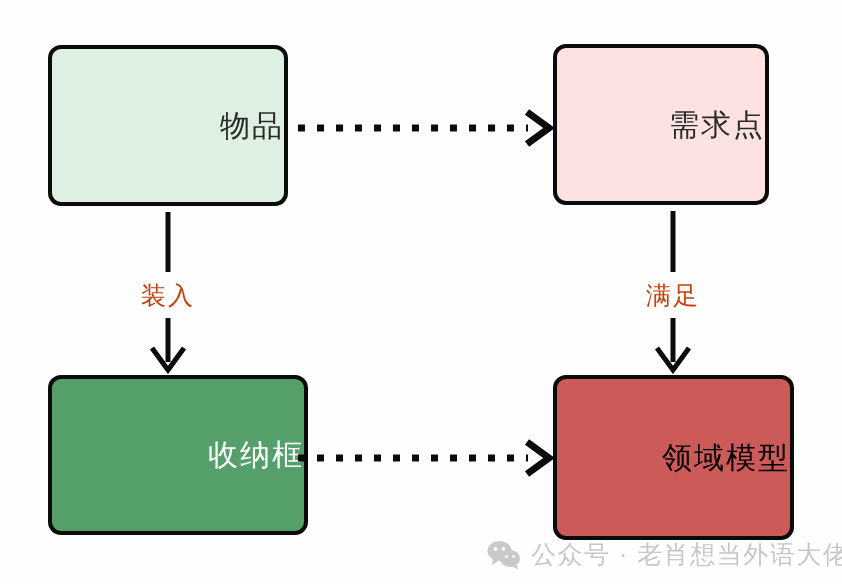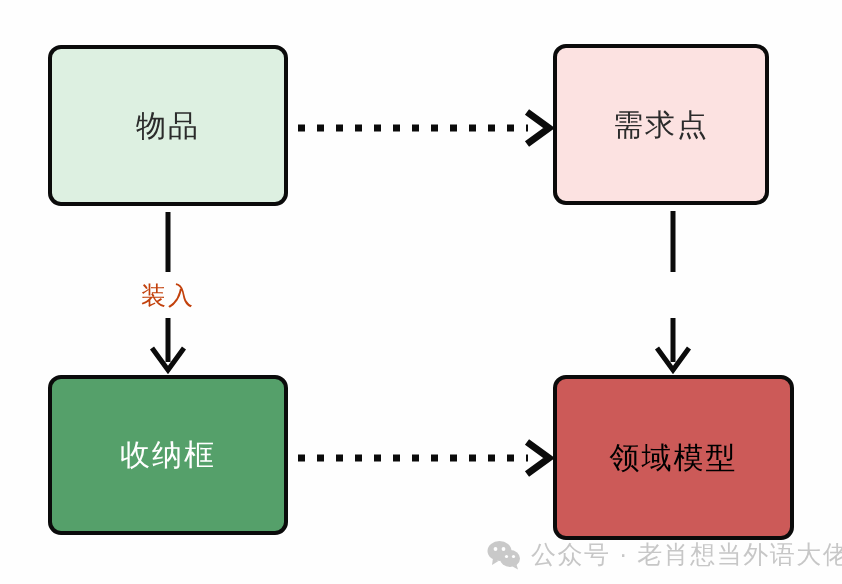--- a/index.html
+++ b/index.html
@@ -19,21 +19,21 @@
   }
 
   
   .node {
     position: absolute;
     box-sizing: border-box;
     border: 4px solid #0b0b0b;
     border-radius: 13px;
     display: flex;
     align-items: center;
-    justify-content: center;
+    justify-content: flex-end;
     text-align: center;
     line-height: 1.2;
   }
   .node-label {
     font-size: 30px;
     letter-spacing: 2px;
     white-space: nowrap;
   }
 
   #node-item {
@@ -45,21 +45,21 @@
 
   #node-demand {
     left: 553px; top: 44px;
     width: 216px; height: 161px;
     background: #fce2e1;
   }
   #node-demand .node-label { color: #2b2b2b; }
 
   #node-container {
     left: 48px;  top: 375px;
-    width: 240px; height: 160px;
+    width: 260px; height: 160px;
     background: #55a06a;
   }
   #node-container .node-label { color: #ffffff; }
 
   #node-domain {
     left: 553px; top: 375px;
     width: 241px; height: 165px;
     background: #cc5a58;
   }
   #node-domain .node-label { color: #000000; }
@@ -143,20 +143,21 @@
 
     <g>
       <line x1="673" y1="211" x2="673" y2="272" stroke="#0b0b0b" stroke-width="5"></line>
       <line x1="673" y1="318" x2="673" y2="362" stroke="#0b0b0b" stroke-width="5"></line>
       <path d="M 657 348 L 673 370 L 689 348" fill="none" stroke="#0b0b0b" stroke-width="5" stroke-linecap="butt" stroke-linejoin="miter"></path>
     </g>
   </svg>
 
   <div class="edge-label" id="edge-label-load">装入</div>
 
+  <div class="edge-label" id="edge-label-fulfil">满足</div>
 
   <div id="watermark">
     <span class="wm-icon">
       <svg width="34" height="30" viewBox="0 0 34 30">
         <ellipse cx="12.5" cy="11" rx="12" ry="10" fill="#c9c9c9"></ellipse>
         <path d="M 6 18 L 5 25 L 11.5 21 Z" fill="#c9c9c9"></path>
         <circle cx="8.5" cy="9" r="1.9" fill="#fefefe"></circle>
         <circle cx="16.5" cy="9" r="1.9" fill="#fefefe"></circle>
         <ellipse cx="23" cy="18.5" rx="10" ry="8.5" fill="#c9c9c9"></ellipse>
         <path d="M 29.5 24.5 L 31 29.5 L 25.5 26.5 Z" fill="#c9c9c9"></path>

